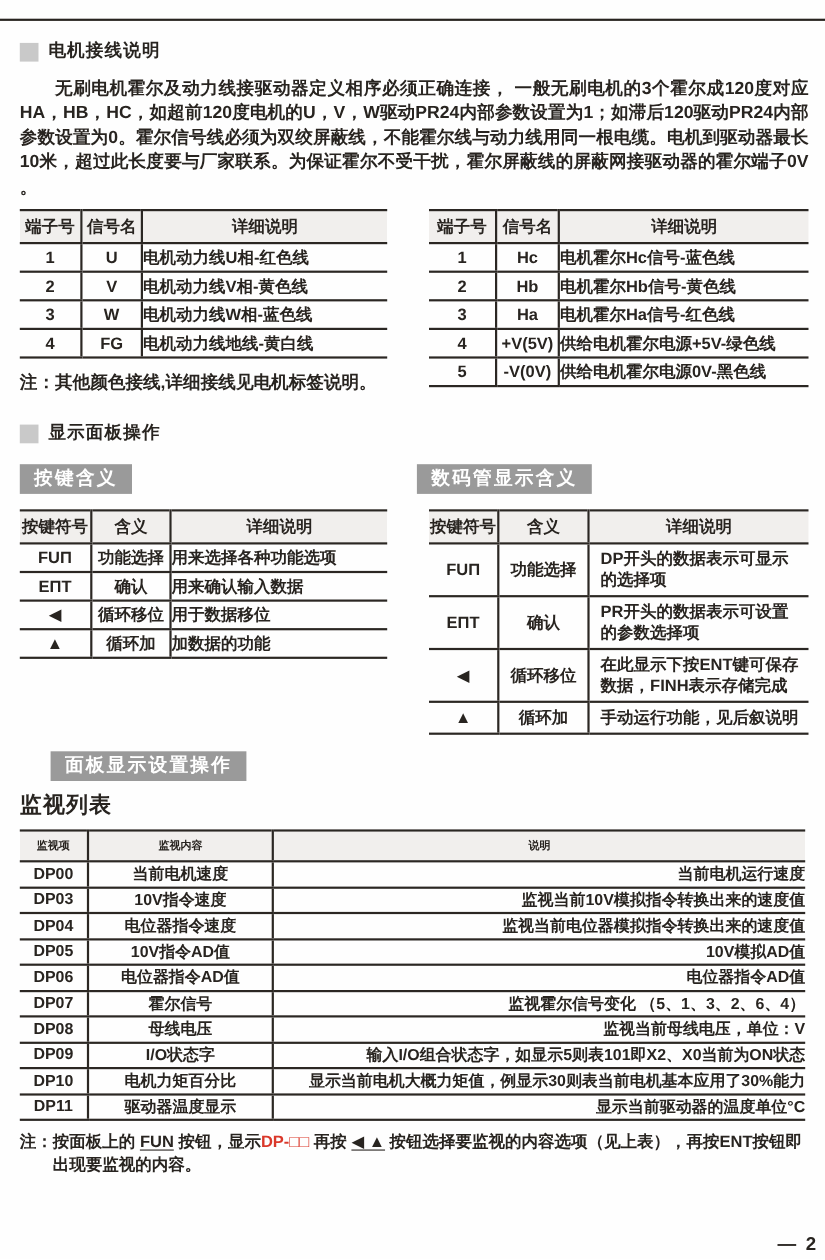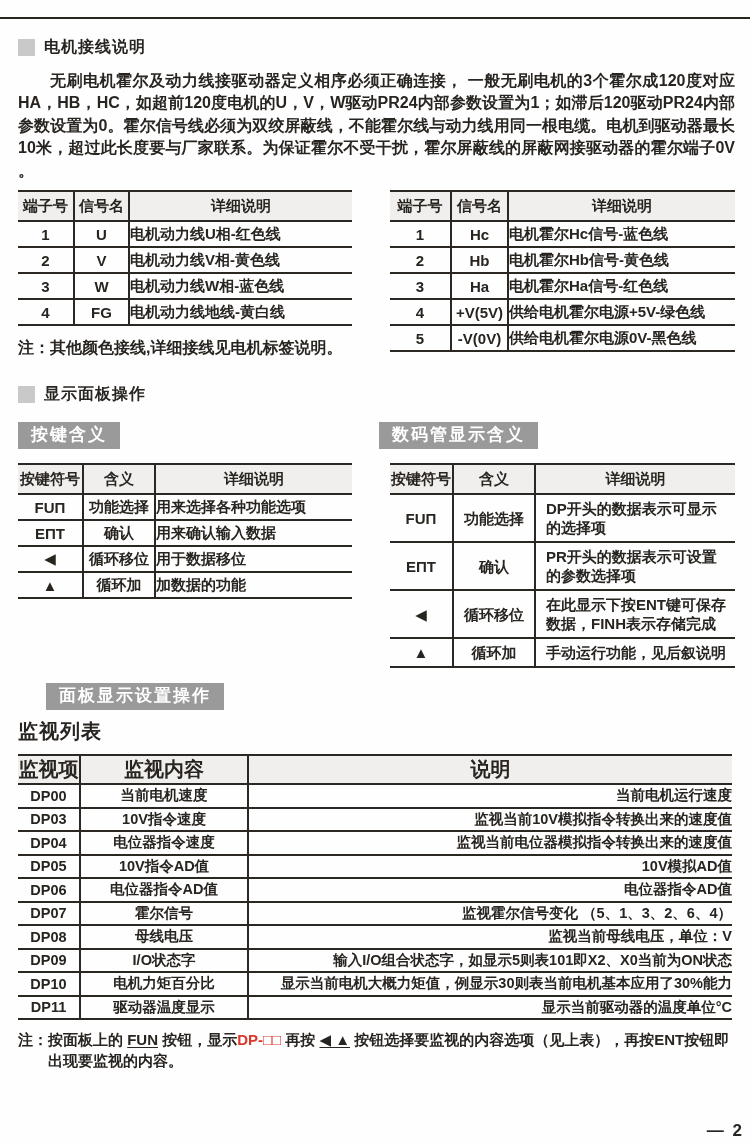--- a/index.html
+++ b/index.html
@@ -41,21 +41,21 @@
   .gray-label { display:inline-block; background:#9a9a9a; color:#ffffff;
     font-size:17px; line-height:20px; padding:3px 13px 4px; letter-spacing:2px; }
   .labels-row { margin-top:12px; }
   .sec2 { margin-top:19px; }
   .keys-row { margin-top:14px; }
 
   .panel-label-wrap { margin:15px 0 0 18px;padding-left:28px; }
   .monitor-title { margin:8px 0 0 18px; font-size:20px; letter-spacing:1px; }
 
   table.t-monitor { width:714px; margin:9px 0 0 18px; }
-  .t-monitor thead th { height:28px; font-size:20px; }
+  .t-monitor thead th { height:28px; font-size:10px; }
   .t-monitor td { height:23.5px; font-size:14.5px; }
   .t-monitor td:nth-child(3) { padding-left:10px;text-align:right; }
 
   .foot-note { display:flex; margin:9px 12px 0 18px; font-size:15px; line-height:21px; }
   .foot-note .lbl { white-space:nowrap; }
   .foot-note .txt { flex:1; }
   .u { text-decoration:underline; text-underline-offset:2px; }
   .red { color:#da382a; }
 
   .page-num { position:absolute; right:6px; bottom:4px; font-size:17px; letter-spacing:2px; }

